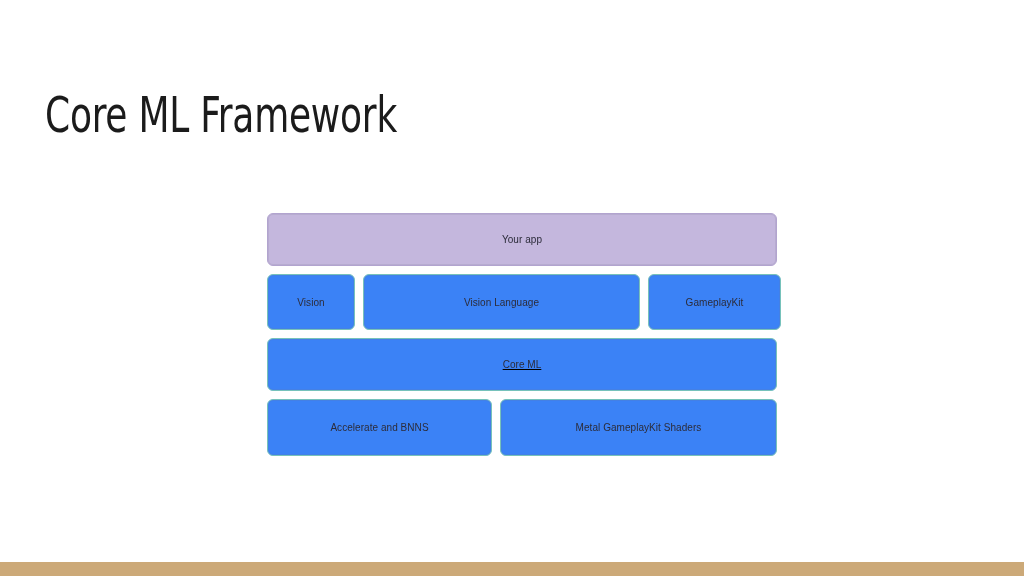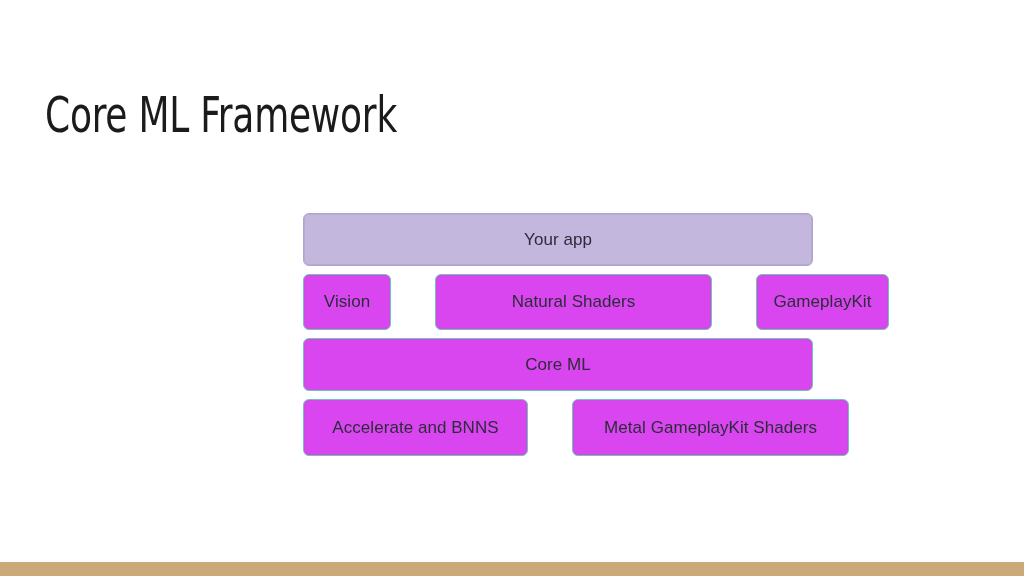--- a/index.html
+++ b/index.html
@@ -51,45 +51,44 @@
   }
   .diagram-row {
     position: absolute;
     left: 0;
     width: 100%;
     display: flex;
     gap: 8px;
   }
   #row-app      { top: 0px;   height: 53px; }
   #row-frameworks { top: 61px;  height: 56px; }
-  #row-coreml   { top: 125px; height: 53px; }
+  #row-coreml   { top: 125px; height: 53px; text-decoration: underline; }
   #row-compute  { top: 186px; height: 57px; }
 
   .block {
     box-sizing: border-box;
     border-radius: 6px;
     display: flex;
     align-items: center;
     justify-content: center;
     font-family: "Liberation Sans", sans-serif;
-    font-size: 17px;
+    font-size: 10px;
     font-weight: 400;
     color: #2c2c3a;
     letter-spacing: 0.05px;
     white-space: nowrap;
     height: 100%;
     box-shadow: 0 0 0 1px rgba(120,120,140,0.16) inset;
-    margin-left: 36px;
   }
   .block.purple {
     background: #c4b7dd;
     border: 1px solid #b2a4cf;
   }
   .block.teal {
-    background: #d946ef;
+    background: #3b82f6;
     border: 1px solid #76c2bb;
   }
 
   
   .b-your-app     { flex: 0 0 510px; }
   .b-vision       { flex: 0 0 88px;  }
   .b-natural      { flex: 0 0 277px; }
   .b-gameplaykit  { flex: 0 0 133px; }
   .b-coreml       { flex: 0 0 510px; }
   .b-accelerate   { flex: 0 0 225px; }
@@ -113,21 +112,21 @@
   <h1 id="slide-title">Core ML Framework</h1>
 
   <div id="diagram">
 
     <div class="diagram-row" id="row-app">
       <div class="block purple b-your-app">Your app</div>
     </div>
 
     <div class="diagram-row" id="row-frameworks">
       <div class="block teal b-vision">Vision</div>
-      <div class="block teal b-natural">Natural Shaders</div>
+      <div class="block teal b-natural">Vision Language</div>
       <div class="block teal b-gameplaykit">GameplayKit</div>
     </div>
 
     <div class="diagram-row" id="row-coreml">
       <div class="block teal b-coreml">Core ML</div>
     </div>
 
     <div class="diagram-row" id="row-compute">
       <div class="block teal b-accelerate">Accelerate and BNNS</div>
       <div class="block teal b-metal">Metal GameplayKit Shaders</div>

